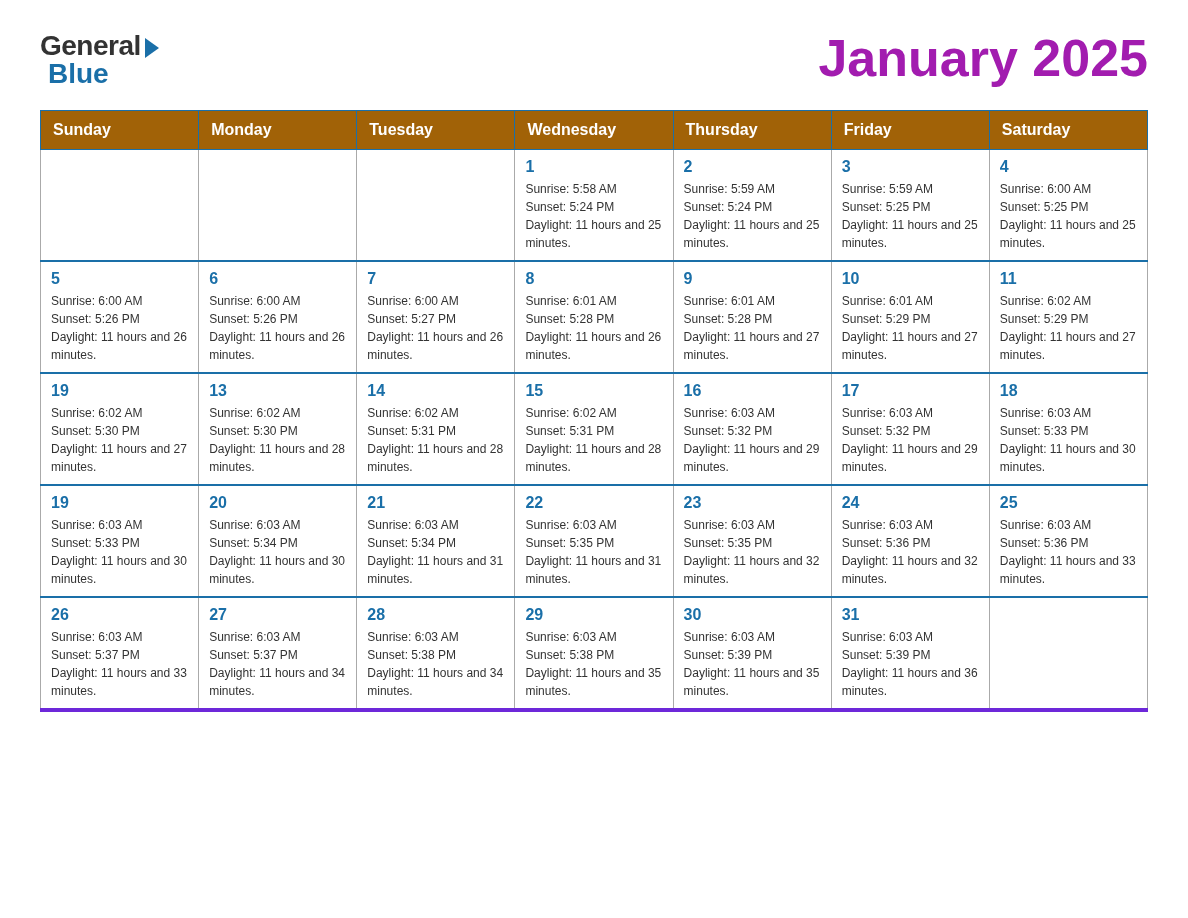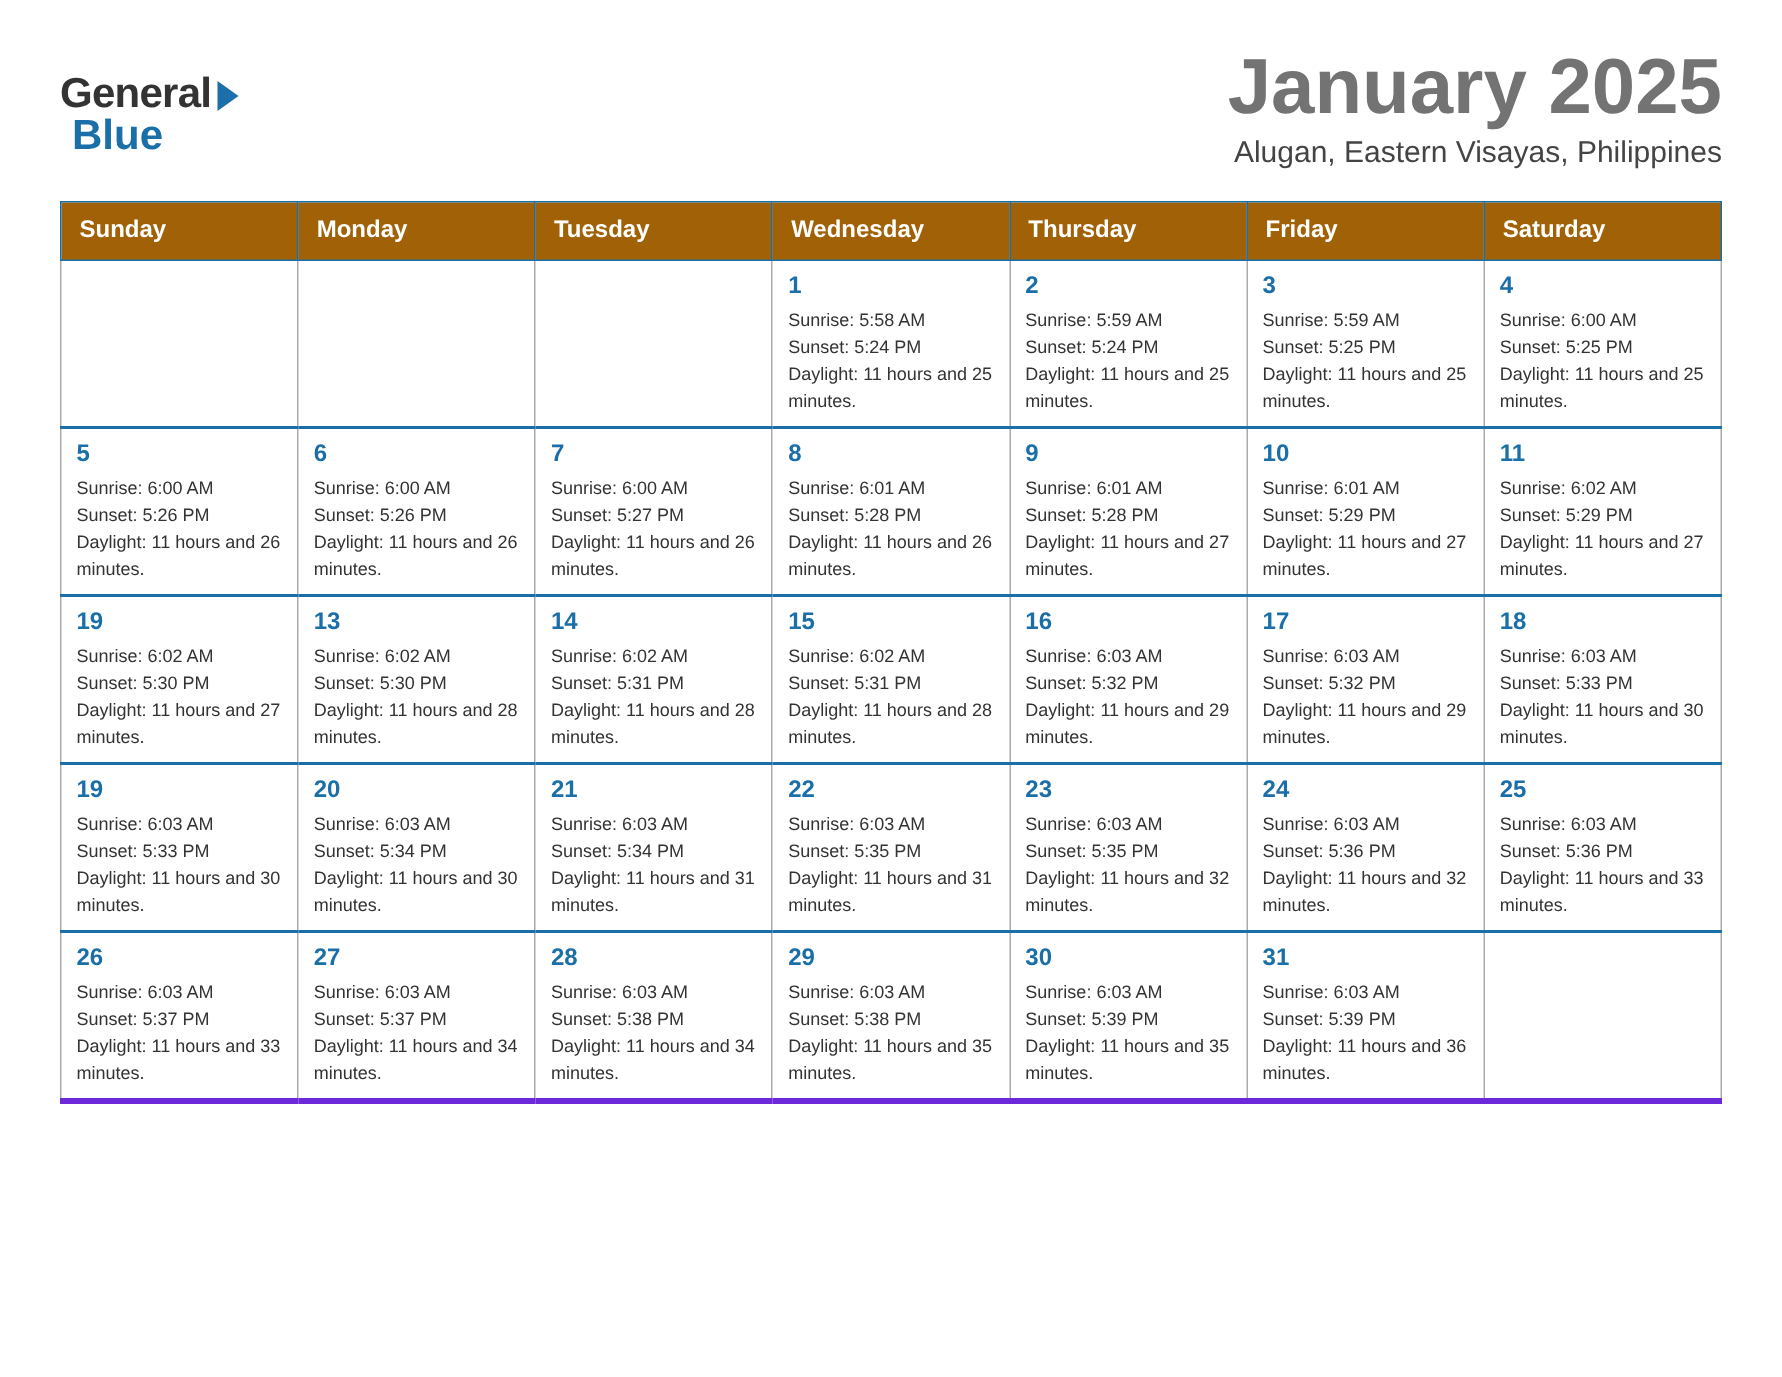--- a/index.html
+++ b/index.html
@@ -17,21 +17,20 @@
       margin-bottom: 20px;
     }
     .logo {
       display: flex;
       flex-direction: column;
       align-items: flex-start;
     }
     .logo-top {
       display: flex;
       align-items: center;
-      margin-top: 16px;
     }
     .logo-general {
       font-size: 28px;
       font-weight: bold;
       color: #333;
       letter-spacing: -0.5px;
     }
     .logo-arrow {
       width: 0;
       height: 0;
@@ -47,21 +46,21 @@
       color: #1a6fa8;
       margin-left: 4px;
       margin-top: -4px;
     }
     .title-section {
       text-align: right;
     }
     .title-section h1 {
       font-size: 52px;
       font-weight: bold;
-      color: #737373;
+      color: #a21caf;
       line-height: 1.1;
     }
     .title-section p {
       font-size: 20px;
       color: #444;
       margin-top: 4px;
     }
     .calendar {
       width: 100%;
       border-collapse: collapse;
@@ -115,21 +114,20 @@
     <div class="logo-top">
       <span class="logo-general">General</span>
       <div class="logo-arrow"></div>
     </div>
     <div style="display:flex; margin-left:4px;">
       <span class="logo-blue">Blue</span>
     </div>
   </div>
   <div class="title-section">
     <h1>January 2025</h1>
-    <p>Alugan, Eastern Visayas, Philippines</p>
   </div>
 </div>
 
 <table class="calendar">
   <thead>
     <tr>
     <th>Sunday</th>
         <th>Monday</th>
         <th>Tuesday</th>
         <th>Wednesday</th>

